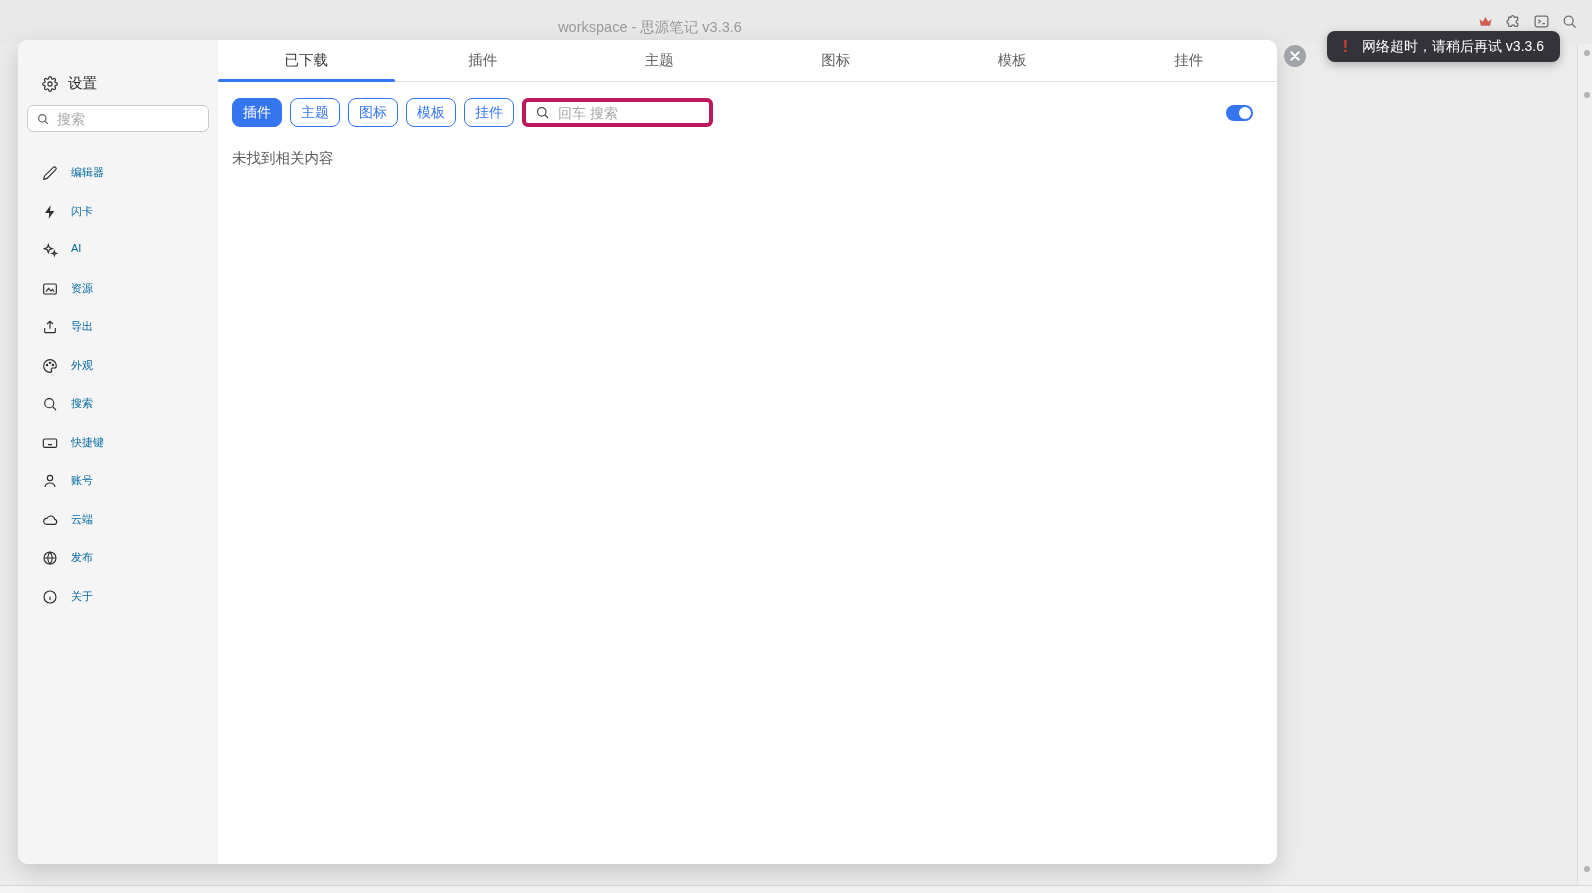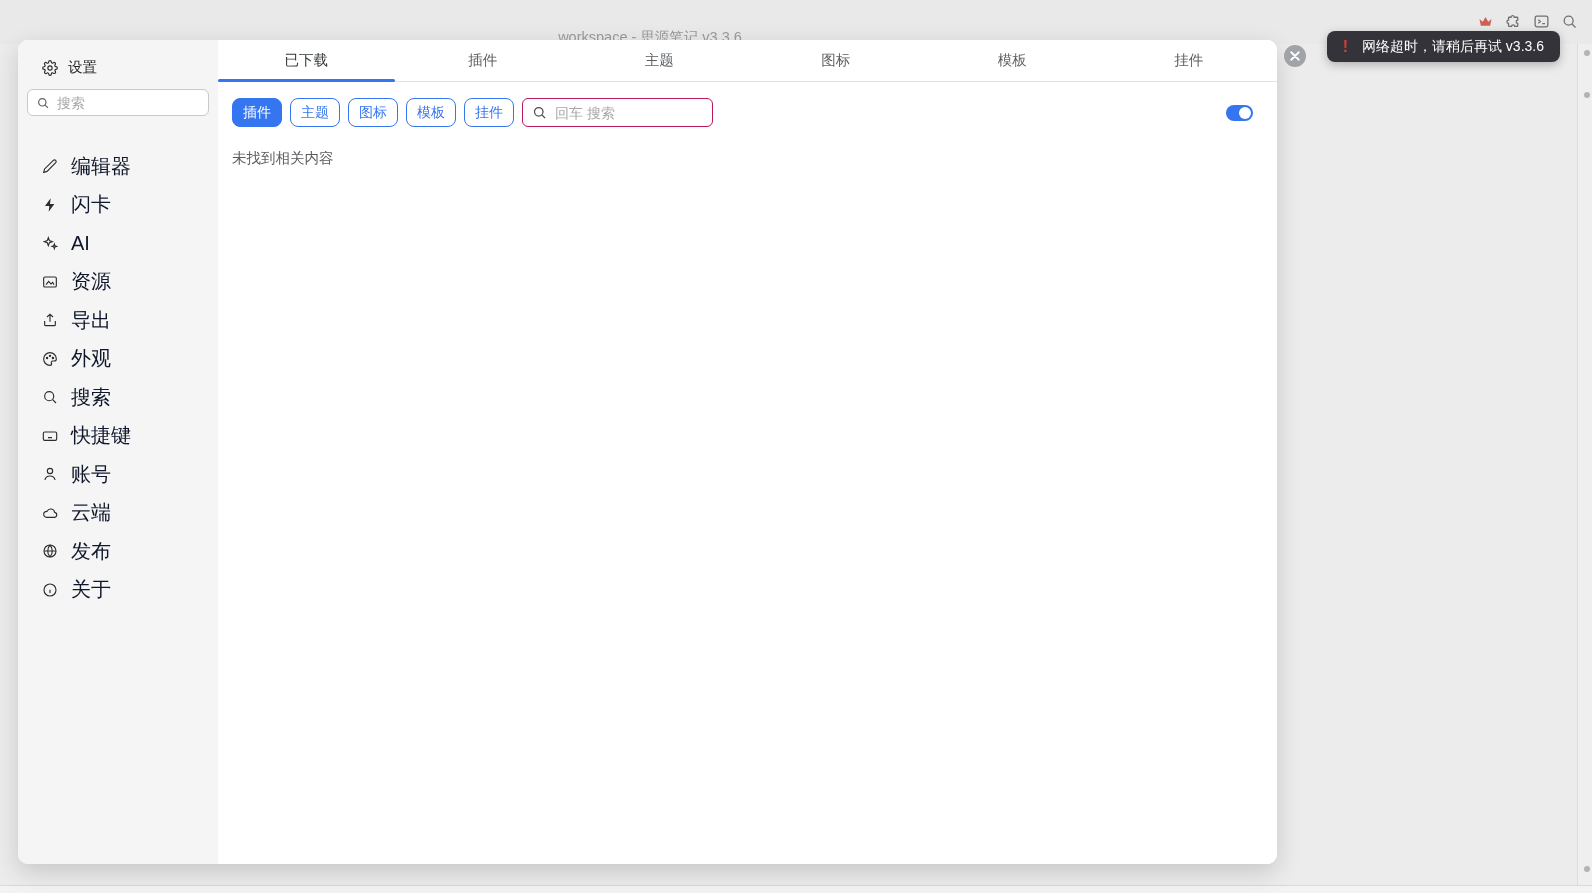--- a/index.html
+++ b/index.html
@@ -5,72 +5,72 @@
   * { margin:0; padding:0; box-sizing:border-box; }
   html,body { width:1592px; height:893px; overflow:hidden; }
   body {
     font-family:"Liberation Sans","DejaVu Sans",sans-serif;
     background:#ececec; position:relative; color:#1f1f1f;
   }
 
   
   .titlebar { position:absolute; top:0; left:0; width:100%; height:44px; background:#e9e9e9; }
   .titlebar-title {
-    position:absolute; top:28px; left:650px; transform:translateX(-50%);
+    position:absolute; top:18px; left:650px; transform:translateX(-50%);
     font-size:14.5px; color:#9a9a9a; white-space:nowrap;
   }
   .titlebar-icons { position:absolute; top:13px; right:14px; display:flex; gap:11px; align-items:center; }
   .tb-icon { width:17px; height:17px; color:#6f6f6f; display:inline-flex; }
   .tb-icon svg { width:100%; height:100%; }
   .tb-icon.crown { color:#cf6054; }
 
   
   .right-rail { position:absolute; top:44px; left:1577px; width:15px; height:841px;
     background:#efefef; border-left:1px solid #dcdcdc; }
   .rail-dot { position:absolute; left:6px; width:6px; height:6px; border-radius:50%; background:#b4b4b4; }
   .bottom-strip { position:absolute; top:885px; left:0; width:100%; height:8px;
     background:#f3f3f3; border-top:1px solid #d9d9d9; }
 
   
   .dialog {
     position:absolute; left:18px; top:40px; width:1259px; height:824px;
     background:#fff; border-radius:10px; box-shadow:0 8px 24px rgba(0,0,0,.16);
     display:flex; overflow:hidden;
   }
-  .dlg-sidebar { width:200px; background:#f5f5f5; flex:none; padding-top:12px; }
+  .dlg-sidebar { width:200px; background:#f5f5f5; flex:none; padding-top:28px; }
   .sb-header { display:flex; align-items:center; gap:10px; padding:6px 8px 10px 24px;
     font-size:14.5px; color:#1f1f1f; }
   .sb-header .icon { width:16px; height:16px; color:#2d2d2d; display:inline-flex; }
   .sb-search { margin:2px 9px 0 9px; height:27px; background:#fff; border:1px solid #c9c9c9;
     border-radius:6px; display:flex; align-items:center; padding:0 8px; gap:7px; }
   .sb-search .icon { width:14px; height:14px; color:#5f5f5f; flex:none; display:inline-flex; }
   .sb-search input { border:none; outline:none; width:100%; font-size:14px; background:transparent; color:#333; }
   .sb-search input::placeholder { color:#a8a8a8; }
   .sb-menu { margin-top:33px; }
   .sb-item { height:34px; margin:0 8px 4.5px 8px; border-radius:8px; display:flex;
-    align-items:center; gap:13px; padding:0 0 0 16px; font-size:20px; color:#0f172a; cursor:pointer; }
+    align-items:flex-start; gap:13px; padding:0 0 0 16px; font-size:11px; color:#0369a1; cursor:pointer; }
   .sb-item .icon { width:16px; height:16px; color:#2d2d2d; flex:none; display:inline-flex; }
   .sb-item .icon svg { width:100%; height:100%; }
   .sb-item.selected { background:#e3e3e3; }
 
   
   .dlg-main { flex:1; display:flex; flex-direction:column; background:#fff; }
   .tabbar { height:42px; display:flex; border-bottom:1px solid #e3e3e3; flex:none; }
   .tab { flex:1; display:flex; align-items:center; justify-content:center;
     font-size:14.5px; color:#5c5f62; position:relative; cursor:pointer; }
   .tab.active { color:#33373a; }
   .tab.active::after { content:""; position:absolute; left:0; right:0; bottom:-1px; height:3px;
     background:var(--accent); border-radius:2px; }
 
   .market-toolbar { display:flex; align-items:center; padding:16px 24px 0 14px; gap:8px; }
   .chip { height:29px; padding:0 10px; border-radius:8px; border:1px solid var(--accent);
     color:var(--accent); background:#fff; font-size:14px; display:inline-flex; align-items:center;
     cursor:pointer; }
   .chip.filled { background:var(--accent); color:#fff; }
-  .mk-search { width:191px; height:29px; border:1px solid #be185d; border-radius:6px;
+  .mk-search { width:191px; height:29px; border:4px solid #be185d; border-radius:6px;
     display:flex; align-items:center; gap:8px; padding:0 9px; margin-left:0; }
   .mk-search .icon { width:15px; height:15px; color:#4d4d4d; flex:none; display:inline-flex; }
   .mk-search input { border:none; outline:none; width:100%; font-size:14px; background:transparent; color:#333; }
   .mk-search input::placeholder { color:#a8a8a8; }
   .toolbar-spacer { flex:1; }
 
   .toggle { width:27px; height:16px; border-radius:8px; background:var(--accent);
     position:relative; cursor:pointer; flex:none; }
   .toggle .knob { position:absolute; top:2px; right:2px; width:12px; height:12px;
     border-radius:50%; background:#fff; }

